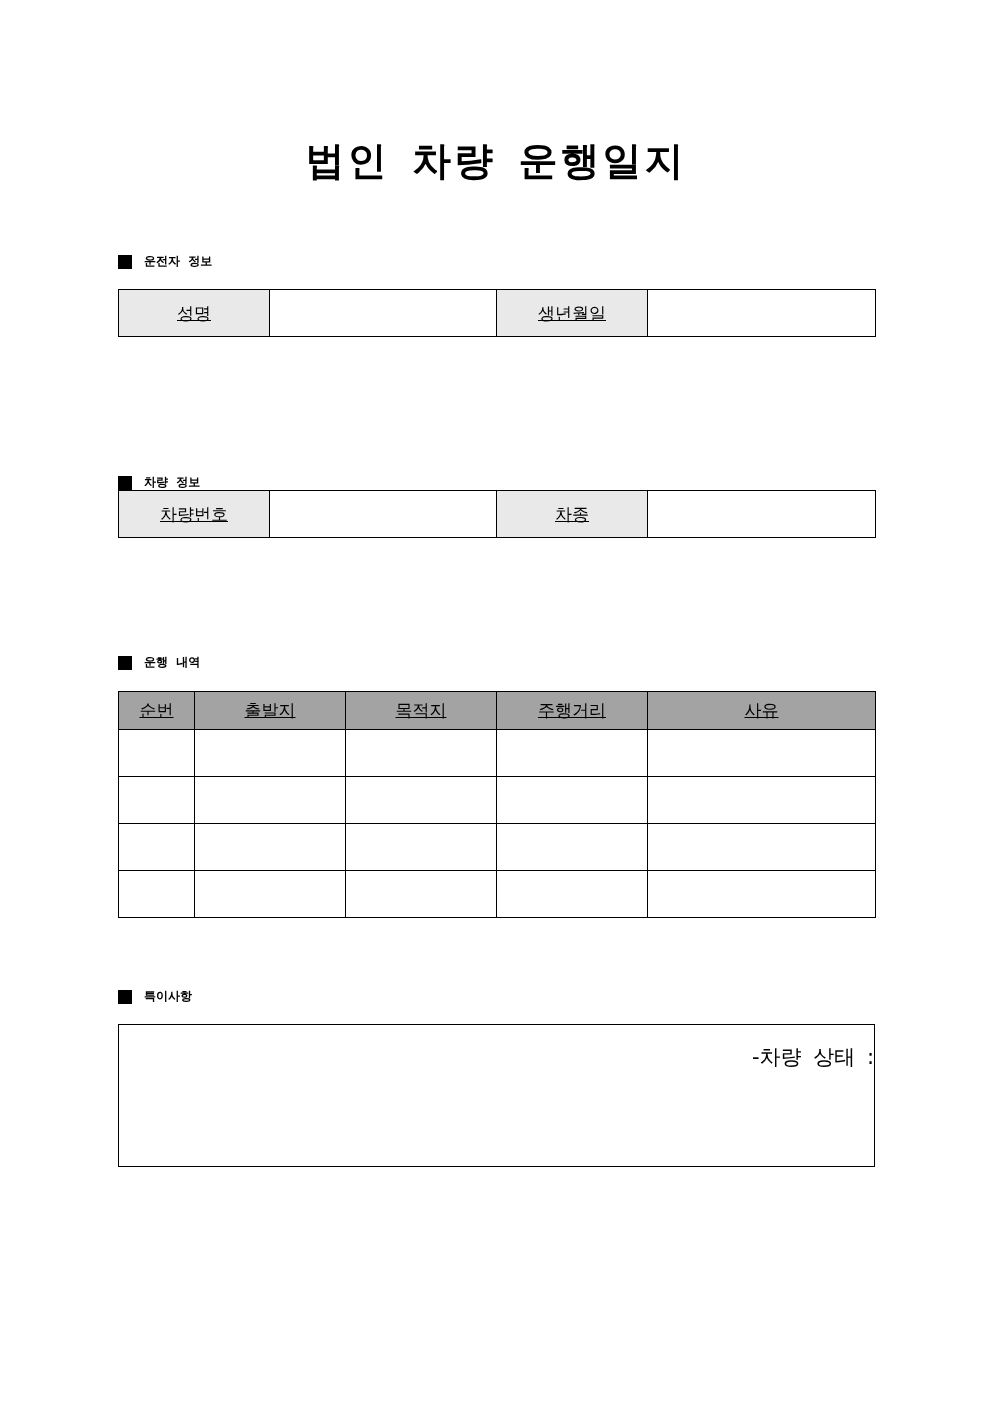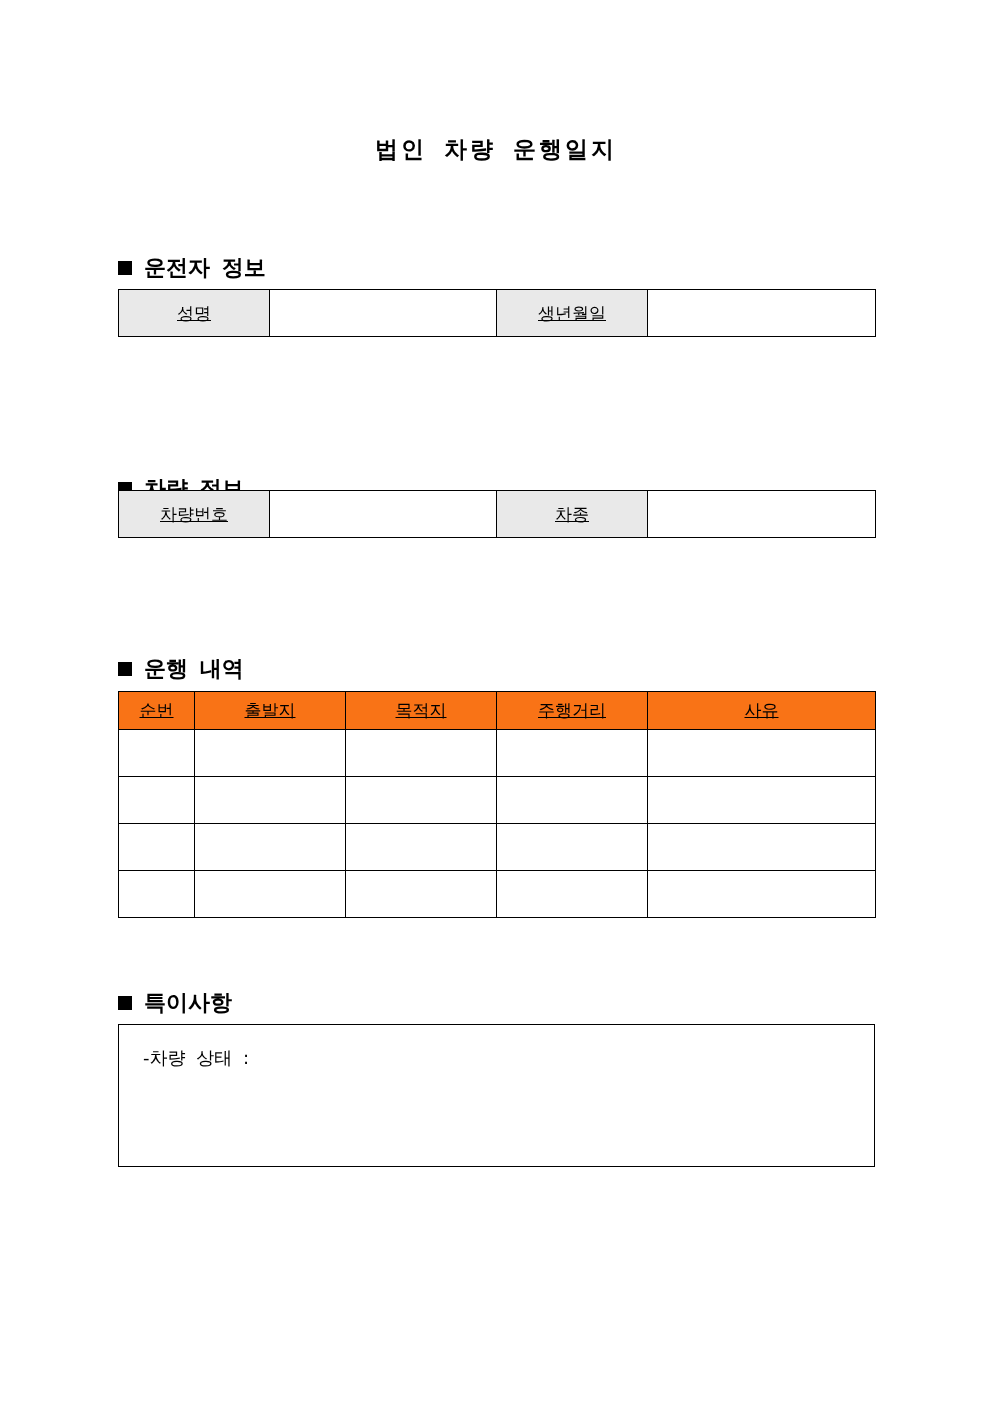--- a/index.html
+++ b/index.html
@@ -1,44 +1,44 @@
 <!DOCTYPE html>
 <html><head>
 <meta charset="utf-8">
 <style>
   * { box-sizing: border-box; margin: 0; padding: 0; }
   html, body { width: 992px; height: 1403px; background: #ffffff; }
   body { position: relative; font-family: "DejaVu Sans", "Liberation Sans", sans-serif; color: #000; }
   .title {
     position: absolute; left: 0; top: 134px; width: 992px; text-align: center;
-    font-size: 23px; font-weight: bold; letter-spacing: 3px; word-spacing: 6px;
+    font-size: 39px; font-weight: bold; letter-spacing: 3px; word-spacing: 6px;
   }
   .section-heading {
-    position: absolute; left: 118px; font-size: 22px; font-weight: bold;
+    position: absolute; left: 118px; font-size: 12px; font-weight: bold;
     display: flex; align-items: center; word-spacing: 4px;
   }
   .section-heading .bullet {
     display: inline-block; width: 14px; height: 14px; background: #000; margin-right: 12px;
   }
   table.grid {
     position: absolute; left: 118px; width: 757px; border-collapse: collapse; table-layout: fixed;
   }
   table.grid td, table.grid th {
     border: 1.5px solid #000; font-size: 17px; font-weight: normal; text-align: center; vertical-align: middle; text-decoration: underline;
   }
   .lbl { background: #e9e9e9; }
   .val { background: #ffffff; }
   .info td { height: 47px; }
-  .trip th { height: 38px; background: #f97316; }
+  .trip th { height: 38px; background: #a3a3a3; }
   .trip td { height: 47px; }
   .notes {
     position: absolute; left: 118px; top: 1024px; width: 757px; height: 143px;
     border: 1.5px solid #000; padding: 18px 0 0 24px;
   }
-  .note-line { font-size: 18px; line-height: 29.5px; word-spacing: 5px; }
+  .note-line { font-size: 21px; line-height: 29.5px; word-spacing: 5px; text-align: right; }
 </style>
 </head>
 <body>
 
 <div class="title">법인 차량 운행일지</div>
 
 <div class="section-heading" style="top:253px;">
   <span class="bullet"></span>
   <span>운전자 정보</span>
 </div>

